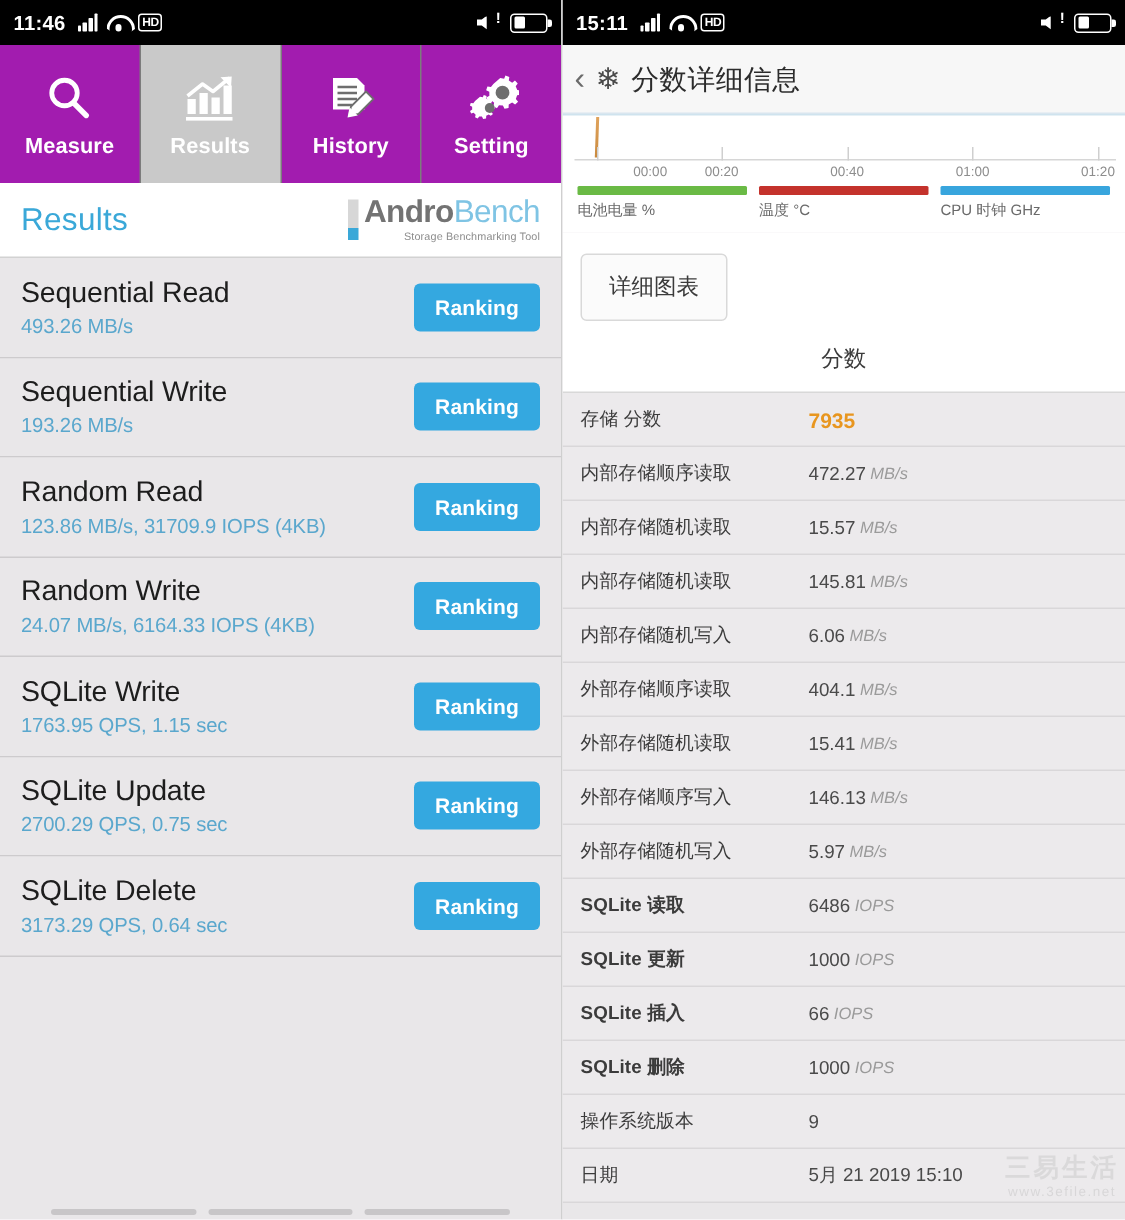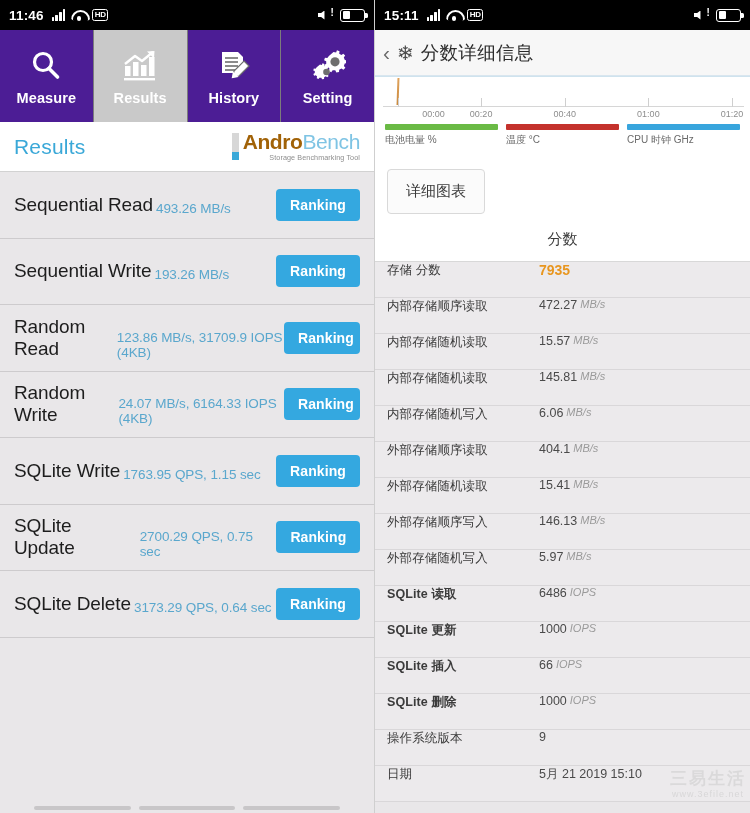--- a/index.html
+++ b/index.html
@@ -61,21 +61,21 @@
   }
   .ico-batt::after {
     content:""; position:absolute; right:-4px; top:3.2px; width:2.6px; height:5px;
     background:#fff; border-radius:0 1.5px 1.5px 0;
   }
   .ico-batt i {
     position:absolute; left:1.6px; top:1.6px; bottom:1.6px; width:7px; background:#fff; border-radius:1px; display:block;
   }
 
   
-  .tabbar { display: flex; height: 92px; background: #4c1d95; }
+  .tabbar { display: flex; height: 92px; background: #a21caf; }
   .tab {
     flex: 1; display: flex; flex-direction: column; align-items: center; justify-content: center;
     color: #ffffff; gap: 4px; border-right: 1px solid #7c7c7c; position: relative;
   }
   .tab:last-child { border-right: none; }
   .tab.active { background: #c9c9c9; }
   .tab-label { font-size: 14.5px; font-weight: 600; letter-spacing: .1px; }
   .tab-icon { height: 40px; display: flex; align-items: center; justify-content: center; }
   .tab-icon svg { display: block; }
 
@@ -85,31 +85,31 @@
     justify-content: space-between; padding: 0 14px;
     border-bottom: 1px solid #d2d2d2;
   }
   .results-title { font-size: 21px; color: #3aa8d8; font-weight: 400; letter-spacing: .2px; }
   .logo { display: flex; align-items: center; gap: 4px; }
   .logo-bar { width: 7px; height: 27px; position: relative; }
   .logo-bar .top { position: absolute; top: 0; left: 0; right: 0; height: 19px; background: #d7d7d7; }
   .logo-bar .bot { position: absolute; bottom: 0; left: 0; right: 0; height: 8px; background: #3aa8d8; }
   .logo-text { line-height: 1; }
   .logo-word { font-size: 21px; font-weight: 700; letter-spacing: -.4px; }
-  .logo-word .a { color: #a16207; }
+  .logo-word .a { color: #737373; }
   .logo-word .b { color: #7fc4e4; font-weight: 400; }
   .logo-sub { font-size: 7.2px; color: #8d8d8d; text-align: right; letter-spacing: .1px; margin-top: 2px; }
 
   
   .results-list { background: #e9e7e9; }
   .result-row {
     height: 66.5px; display: flex; align-items: center; justify-content: space-between;
     padding: 0 14px; border-bottom: 1px solid #cdcbcd; background: #e9e7e9;
   }
-  .result-texts { display: flex; flex-direction: row; gap: 3px; align-items: flex-end; }
+  .result-texts { display: flex; flex-direction: column; gap: 3px; }
   .result-name { font-size: 19px; color: #1d1d1d; font-weight: 400; letter-spacing: -.1px; }
   .result-value { font-size: 13.5px; color: #5aa7cd; letter-spacing: -.1px; }
   .ranking-btn {
     background: #34a8e0; color: #fff; font-size: 14px; font-weight: 700;
     border: none; border-radius: 4px; padding: 8px 14px; cursor: pointer;
     min-width: 76px; text-align: center; letter-spacing: .1px;
   }
   .left-filler { background: #e9e7e9; flex: 1; }
 
   
@@ -154,21 +154,21 @@
     font-family: inherit;
   }
   .score-head {
     background: #fff; padding: 6px 12px 12px 12px; font-size: 15px; color: #3b3b3b;
     border-bottom: 1px solid #d8d8d8;
     text-align: center;
   }
 
   .score-table { background: #eceaec; }
   .score-row {
-    height: 36px; display: flex; padding: 0 12px;
+    height: 36px; display: flex; align-items: center; padding: 0 12px;
     border-bottom: 1px solid #d9d7d9;
   }
   .score-label { width: 152px; font-size: 12.5px; color: #3b3b3b; letter-spacing: .1px; }
   .score-label.bold { font-weight: 700; }
   .score-val { font-size: 12.5px; color: #4a4a4a; }
   .score-val.accent { color: #e8961f; font-size: 14px; font-weight: 700; }
   .score-unit { font-size: 11px; color: #9a9a9a; font-style: italic; margin-left: 3px; }
 
   .watermark {
     position: absolute; right: 4px; bottom: 14px; pointer-events: none;

